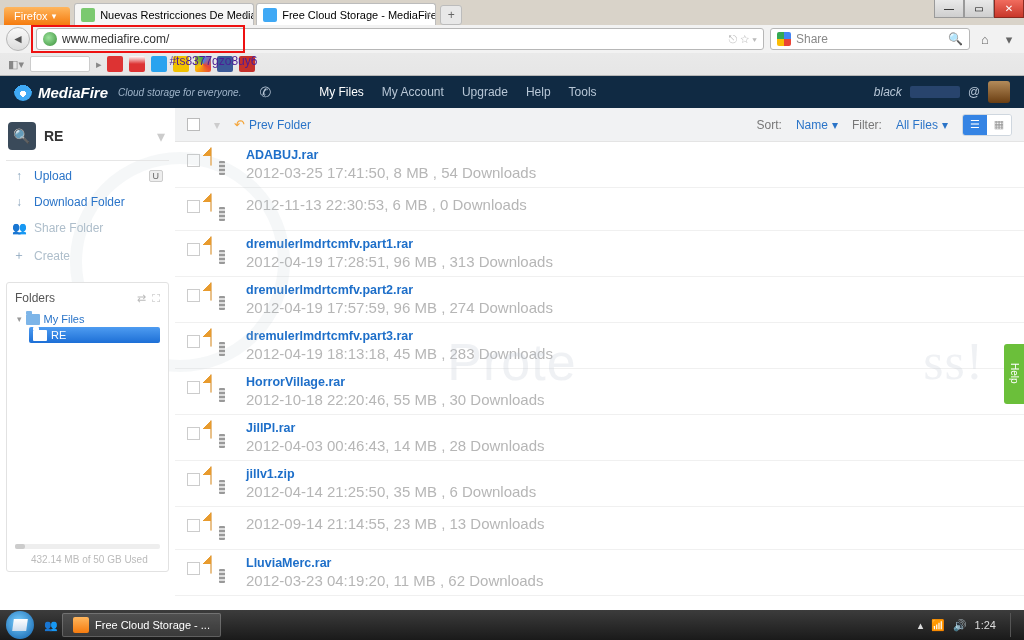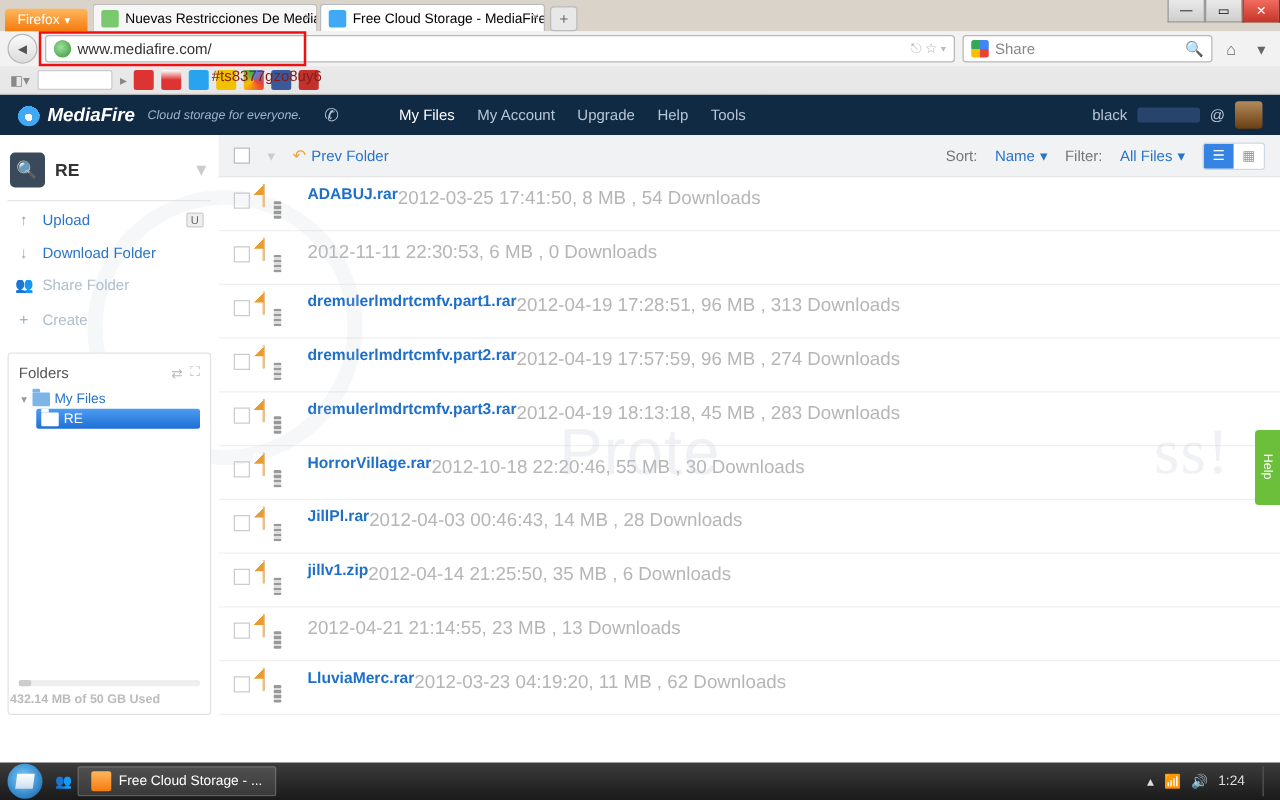--- a/index.html
+++ b/index.html
@@ -12,39 +12,39 @@
   .ff-btn:after{content:"▾"; font-size:9px;}
   .tab { background:#f6f6f6; border:1px solid #bcbcbc; border-bottom:none; border-radius:3px 3px 0 0; height:22px; font-size:11px; display:flex; align-items:center; padding:0 18px 0 6px; margin-right:2px; max-width:180px; white-space:nowrap; overflow:hidden; position:relative;}
   .tab.active{ background:#fff;}
   .tab .favicon{ width:14px; height:14px; margin-right:5px; border-radius:2px; flex-shrink:0;}
   .tab .close-x{ position:absolute; right:4px; color:#999; font-size:10px;}
   .newtab { width:22px; height:20px; background:#e8e8e8; border:1px solid #bcbcbc; border-radius:3px; margin-left:2px; display:flex; align-items:center; justify-content:center; font-size:12px; color:#666;}
   .addr-row{ display:flex; align-items:center; height:28px; padding:0 6px; gap:6px; background:#f2f2f2;}
   .nav-btn{ width:24px; height:24px; border-radius:12px; background:linear-gradient(#fafafa,#dcdcdc); border:1px solid #b7b7b7; display:flex; align-items:center; justify-content:center; color:#555; font-size:12px;}
   .url-bar{ flex:1; height:22px; background:#fff; border:1px solid #b7b7b7; border-radius:3px; display:flex; align-items:center; padding:0 6px; font-size:12px; color:#333; position:relative;}
   .url-bar .globe{ width:14px; height:14px; border-radius:50%; background:radial-gradient(circle at 40% 40%,#9be29b,#3a8f3a); margin-right:5px; flex-shrink:0;}
-  .url-hash{ color:#7f1d1d;margin-top:44px;}
+  .url-hash{ color:#4c1d95;margin-top:44px;}
   .red-box{ position:absolute; left:-6px; top:-4px; width:214px; height:28px; border:2px solid #e11; pointer-events:none;}
   .search-bar{ width:200px; height:22px; background:#fff; border:1px solid #b7b7b7; border-radius:3px; display:flex; align-items:center; padding:0 6px; font-size:12px; color:#888; gap:5px;}
   .search-bar .g-ico{ width:14px; height:14px; background:conic-gradient(#4285f4 0 25%,#ea4335 0 50%,#fbbc05 0 75%,#34a853 0); border-radius:2px;}
   .chrome-ico{ width:18px; color:#666; font-size:13px; text-align:center;}
   .bookmarks-row{ height:22px; display:flex; align-items:center; padding:0 8px; gap:6px; font-size:11px; color:#555;}
   .bm-ico{ width:16px; height:16px; border-radius:2px;}
 
   
   .page { background:#fff; height:calc(100% - 75px - 30px); overflow:hidden; position:relative;}
   .mf-header{ height:32px; background:#102a43; display:flex; align-items:center; padding:0 14px; gap:18px; color:#b7c6d6; font-size:12px;}
   .mf-logo{ display:flex; align-items:center; gap:6px; color:#fff;}
   .mf-logo .flame{ width:18px; height:18px; background:radial-gradient(circle at 50% 60%,#fff 0 3px,#3fa9f5 3px 9px,transparent 9px); border-radius:50%;}
   .mf-logo b{ font-size:15px;font-style:italic;}
   .mf-logo .sub{ font-style:italic; font-size:10px; color:#9fb4c9; margin-left:4px;}
   .mf-nav{ display:flex; gap:18px; margin-left:30px;}
   .mf-nav-item{ cursor:pointer;}
   .mf-nav-item.active{ color:#fff;}
-  .mf-user{ margin-left:auto; display:flex; align-items:center; gap:8px;}
+  .mf-user{ margin-left:auto; display:flex; align-items:center; gap:8px;font-style:italic;}
   .mf-user .obscured{ background:#28446d; width:50px; height:12px; border-radius:2px;}
   .mf-user .avatar{ width:22px; height:22px; background:linear-gradient(#b38b5a,#6a3e12); border-radius:3px;}
 
   .mf-body{ display:flex; height:calc(100% - 32px);}
   .sidebar{ width:175px; padding:10px 0 0 0; position:relative;}
   .crumb-row{ display:flex; align-items:center; gap:8px; padding:4px 10px 10px 8px;}
   .crumb-home{ width:28px; height:28px; background:#3a4a5a; border-radius:4px; display:flex; align-items:center; justify-content:center; color:#fff; font-size:14px;}
   .crumb-name{ font-size:14px; font-weight:bold; color:#333;}
   .side-actions{ padding:2px 0; border-top:1px solid #e6e6e6; margin:0 6px;}
   .side-act{ display:flex; align-items:center; gap:8px; padding:6px 6px; font-size:12px; color:#2a74c8; cursor:pointer;}
@@ -53,21 +53,21 @@
   .side-act.muted{ color:#aebecb;}
   .folders-panel{ margin:10px 6px 0 6px; background:#fff; border:1px solid #e2e2e2; border-radius:3px; padding:8px; height:290px; position:relative;}
   .folders-title{ font-size:12px; color:#555; margin-bottom:6px; display:flex; align-items:center;}
   .folders-title .tools{ margin-left:auto; color:#bbb; font-size:11px; display:flex; gap:6px;}
   .tree-item{ font-size:11px; display:flex; align-items:center; gap:4px; padding:2px 2px;}
   .tree-item .fico{ width:14px; height:11px; background:#7db5e8; border-radius:1px; position:relative;}
   .tree-item .fico:before{ content:""; position:absolute; top:-3px; left:0; width:6px; height:3px; background:#7db5e8; border-radius:1px 1px 0 0;}
   .tree-item.sel{ background:linear-gradient(#4e9cf1,#1d6fd6); color:#fff; border-radius:2px; padding:2px 4px;}
   .tree-item.sel .fico{ background:#fff;}
   .tree-item.sel .fico:before{ background:#fff;}
-  .storage-used{ position:absolute; bottom:6px; left:1px; font-size:10px; color:#bbb;font-weight:bold;}
+  .storage-used{ position:absolute; bottom:6px; left:24px; font-size:10px; color:#bbb;}
   .storage-bar{ position:absolute; bottom:22px; left:8px; right:8px; height:5px; background:#eee; border-radius:2px;}
   .storage-bar .fill{ height:100%; width:10px; background:#ccc; border-radius:2px;}
 
   .main{ flex:1; background:#f6f7f8; display:flex; flex-direction:column;}
   .toolbar{ height:34px; display:flex; align-items:center; padding:0 12px; border-bottom:1px solid #e4e4e4; background:#f1f2f3; font-size:12px; gap:14px;}
   .tb-chk{ width:13px; height:13px; border:1px solid #bbb; background:#fff;}
   .tb-link{ color:#2a74c8; cursor:pointer; display:flex; align-items:center; gap:4px;}
   .tb-link .ico{ color:#f4a335; font-size:13px;}
   .tb-spacer{ flex:1;}
   .tb-label{ color:#777;}
@@ -76,21 +76,21 @@
   .view-toggle .active{ background:#3584e4; color:#fff;}
   .view-toggle .inactive{ background:#fff; color:#999;}
 
   .file-list{ flex:1; overflow-y:auto; background:#fff;}
   .file-row{ display:flex; align-items:flex-start; padding:6px 12px; border-bottom:1px solid #f0f0f0;}
   .file-row .chk{ width:13px; height:13px; border:1px solid #ccc; margin-top:6px; margin-right:10px; background:#fff;}
   .file-row .ficon{ width:26px; height:30px; margin-right:10px; position:relative;}
   .file-row .ficon .sheet{ width:24px; height:30px; background:linear-gradient(#ffb24d 0 10px,#fff 10px); border:1px solid #e8c089; border-radius:2px; position:relative;}
   .file-row .ficon .sheet:before{ content:""; position:absolute; top:0; right:0; width:8px; height:8px; background:linear-gradient(135deg,#fff 50%,#e89b2e 50%);}
   .file-row .ficon .zip{ position:absolute; bottom:3px; left:9px; width:6px; height:14px; background:repeating-linear-gradient(#999 0 2px,#ddd 2px 4px); border-radius:1px;}
-  .file-row .meta{ display:flex; flex-direction:row;}
+  .file-row .meta{ display:flex; flex-direction:column;}
   .file-row .fname{ color:#1e6fc9; font-size:12.5px; font-weight:600;}
   .file-row .fdet{ color:#b6b6b6; font-size:15px; margin-top:2px;}
 
   .watermark{ position:absolute; left:0; right:0; top:50%; transform:translateY(-20%); text-align:center; font-size:52px; font-weight:300; color:rgba(190,200,210,.25); letter-spacing:1px; pointer-events:none;}
   .watermark .circle{ position:absolute; left:70px; top:-180px; width:220px; height:220px; border:12px solid rgba(190,200,210,.15); border-radius:50%;}
   .help-tab{ position:absolute; right:0; top:50%; width:20px; height:60px; background:#6bbf3a; border-radius:3px 0 0 3px; color:#fff; font-size:10px; writing-mode:vertical-rl; display:flex; align-items:center; justify-content:center;}
 
   
   .taskbar{ position:absolute; bottom:0; left:0; right:0; height:30px; background:linear-gradient(#3c3c3c,#1a1a1a); display:flex; align-items:center; padding:0 6px; color:#fff; font-size:11px;}
   .start-orb{ width:28px; height:28px; border-radius:50%; background:radial-gradient(circle at 45% 40%,#7bd0ff,#0a5ca8); display:flex; align-items:center; justify-content:center; margin-right:6px;}
@@ -271,21 +271,21 @@
             <span class="ficon"><span class="sheet"></span><span class="zip"></span></span>
             <span class="meta">
               <span class="fname">ADABUJ.rar</span>
               <span class="fdet">2012-03-25 17:41:50, 8 MB , 54 Downloads</span>
             </span>
           </div>
           <div class="file-row">
             <span class="chk"></span>
             <span class="ficon"><span class="sheet"></span><span class="zip"></span></span>
             <span class="meta">
-              <span class="fdet">2012-11-11 22:30:53, 6 MB , 0 Downloads</span>
+              <span class="fdet">2012-11-13 22:30:53, 6 MB , 0 Downloads</span>
             </span>
           </div>
           <div class="file-row">
             <span class="chk"></span>
             <span class="ficon"><span class="sheet"></span><span class="zip"></span></span>
             <span class="meta">
               <span class="fname">dremulerlmdrtcmfv.part1.rar</span>
               <span class="fdet">2012-04-19 17:28:51, 96 MB , 313 Downloads</span>
             </span>
           </div>
@@ -326,21 +326,21 @@
             <span class="ficon"><span class="sheet"></span><span class="zip"></span></span>
             <span class="meta">
               <span class="fname">jillv1.zip</span>
               <span class="fdet">2012-04-14 21:25:50, 35 MB , 6 Downloads</span>
             </span>
           </div>
           <div class="file-row">
             <span class="chk"></span>
             <span class="ficon"><span class="sheet"></span><span class="zip"></span></span>
             <span class="meta">
-              <span class="fdet">2012-04-21 21:14:55, 23 MB , 13 Downloads</span>
+              <span class="fdet">2012-09-14 21:14:55, 23 MB , 13 Downloads</span>
             </span>
           </div>
           <div class="file-row">
             <span class="chk"></span>
             <span class="ficon"><span class="sheet"></span><span class="zip"></span></span>
             <span class="meta">
               <span class="fname">LluviaMerc.rar</span>
               <span class="fdet">2012-03-23 04:19:20, 11 MB , 62 Downloads</span>
             </span>
           </div>

